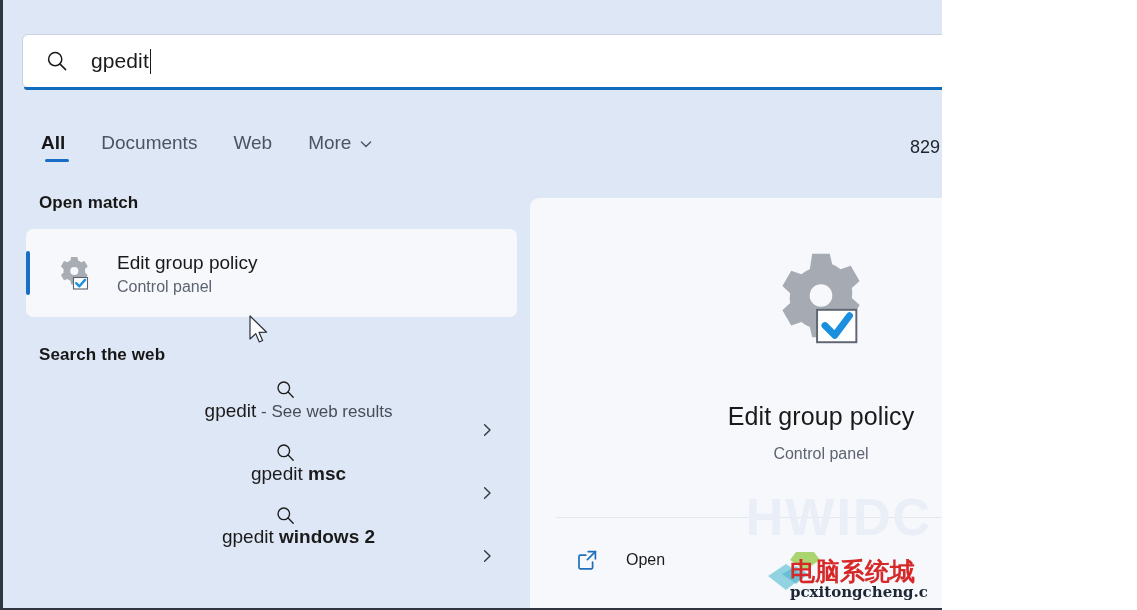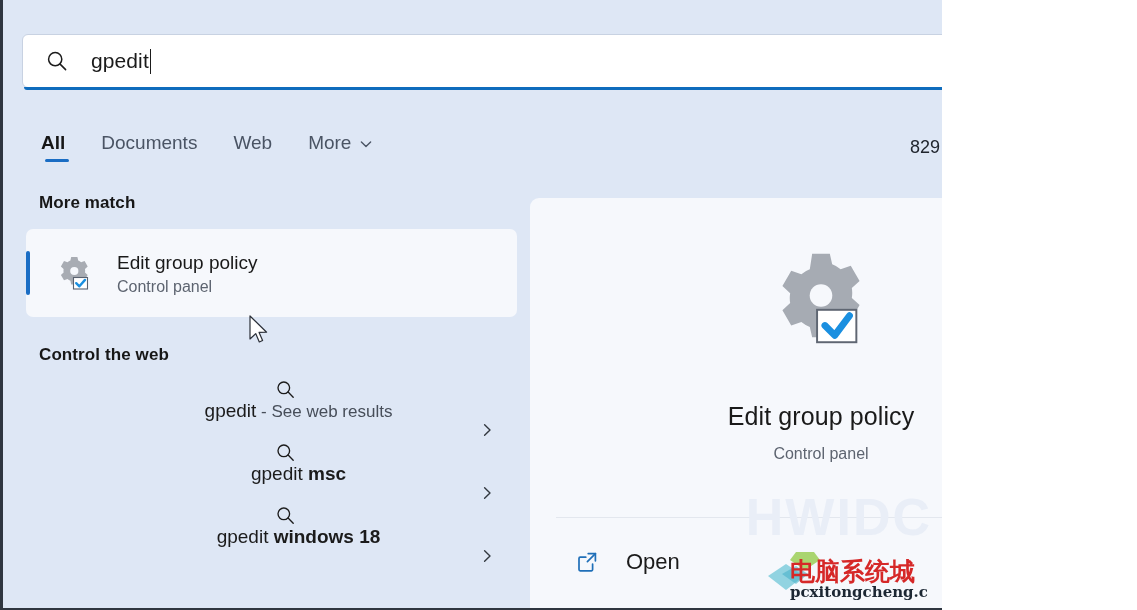--- a/index.html
+++ b/index.html
@@ -239,21 +239,21 @@
   }
   .open-row {
     display: flex;
     align-items: center;
     margin: 20px 18px 0 18px;
     padding: 11px 0 11px 28px;
     border-radius: 6px;
     cursor: default;
   }
   .open-icon { width: 22px; height: 22px; flex: 0 0 auto; }
-  .open-label { margin-left: 28px; font-size: 22px; color: #1b1b1b; }
+  .open-label { margin-left: 28px; font-size: 16px; color: #1b1b1b; }
 
   
   .cursor { position: absolute; left: 245px; top: 315px; width: 22px; height: 32px; }
 
   
   .wm-hwidc {
     position: absolute;
     right: 10px;
     top: 487px;
     font-size: 52px;
@@ -334,39 +334,39 @@
       <span class="dots">
         <i></i>
         <i></i>
         <i></i>
       </span>
     </div>
   </div>
 
   <div class="results">
 
-    <div class="section-head">More match</div>
+    <div class="section-head">Open match</div>
 
     <div class="best-card">
       <span class="sel-bar"></span>
       <span class="best-icon">
         <svg viewBox="0 0 40 40" width="40" height="40">
           <path d="M17.2 4 h6.2 l0.8 3.6 a10 10 0 0 1 2.9 1.7 l3.5 -1.2 l3.1 5.4 l-2.7 2.5 a10 10 0 0 1 0 3.4 l2.7 2.5 l-3.1 5.4 l-3.5 -1.2 a10 10 0 0 1 -2.9 1.7 l-0.8 3.6 h-6.2 l-0.8 -3.6 a10 10 0 0 1 -2.9 -1.7 l-3.5 1.2 l-3.1 -5.4 l2.7 -2.5 a10 10 0 0 1 0 -3.4 l-2.7 -2.5 l3.1 -5.4 l3.5 1.2 a10 10 0 0 1 2.9 -1.7 z" fill="#a8acb3"></path>
           <circle cx="20.3" cy="18" r="4.1" fill="#f6f8fc"></circle>
           <rect x="19.5" y="24.5" width="14" height="11.5" fill="#ffffff" stroke="#5a6270" stroke-width="1.1"></rect>
           <polyline points="22.2,30.2 25.4,33.3 31,26.9" fill="none" stroke="#1a8fe0" stroke-width="2.4" stroke-linecap="round" stroke-linejoin="round"></polyline>
         </svg>
       </span>
       <div class="best-text">
         <div class="best-title">Edit group policy</div>
         <div class="best-sub">Control panel</div>
       </div>
     </div>
 
-    <div class="section-head" style="margin-top:28px">Control the web</div>
+    <div class="section-head" style="margin-top:28px">Search the web</div>
 
     <div class="web-item" style="margin-top:14px">
       <span class="sicon">
         <svg viewBox="0 0 21 21" width="21" height="21">
           <circle cx="8.8" cy="8.8" r="5.8" fill="none" stroke="#1b1b1b" stroke-width="1.35"></circle>
           <line x1="13.1" y1="13.1" x2="18.2" y2="18.2" stroke="#1b1b1b" stroke-width="1.35" stroke-linecap="round"></line>
         </svg>
       </span>
       <span class="web-label"><span>gpedit</span><span class="muted"> - See web results</span></span>
       <span class="chev-right">
@@ -391,21 +391,21 @@
       </span>
     </div>
 
     <div class="web-item" style="margin-top:7px">
       <span class="sicon">
         <svg viewBox="0 0 21 21" width="21" height="21">
           <circle cx="8.8" cy="8.8" r="5.8" fill="none" stroke="#1b1b1b" stroke-width="1.35"></circle>
           <line x1="13.1" y1="13.1" x2="18.2" y2="18.2" stroke="#1b1b1b" stroke-width="1.35" stroke-linecap="round"></line>
         </svg>
       </span>
-      <span class="web-label"><span>gpedit </span><span class="bold">windows 18</span></span>
+      <span class="web-label"><span>gpedit </span><span class="bold">windows 2</span></span>
       <span class="chev-right">
         <svg viewBox="0 0 16 16" width="16" height="16">
           <polyline points="5.6,2.8 11,8 5.6,13.2" fill="none" stroke="#32383f" stroke-width="1.4" stroke-linecap="round" stroke-linejoin="round"></polyline>
         </svg>
       </span>
     </div>
   </div>
 
   <div class="preview">
     <div class="preview-icon-wrap">

